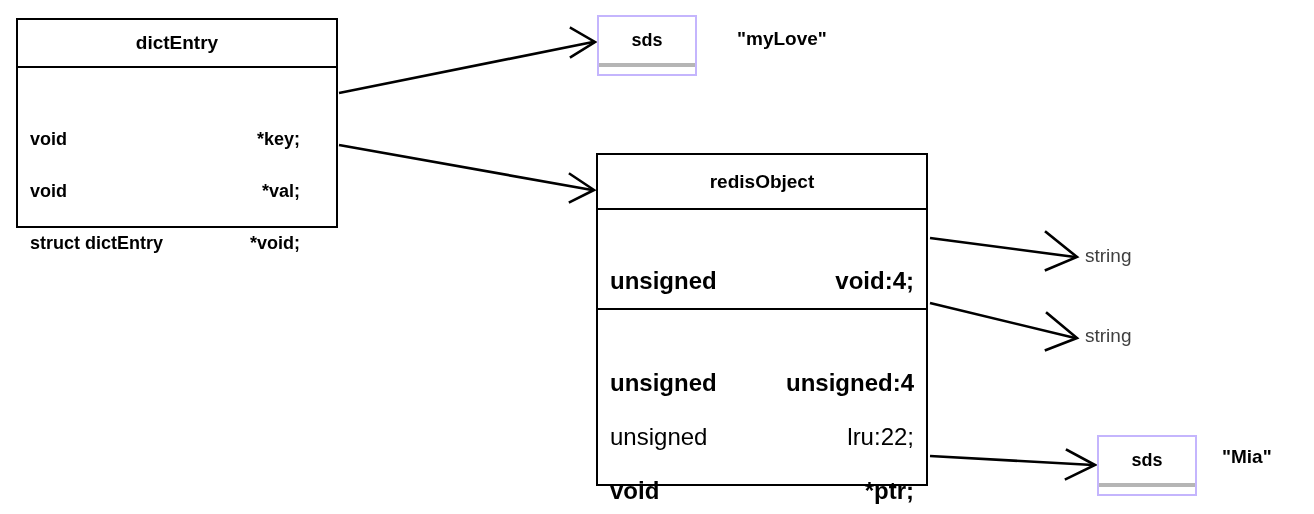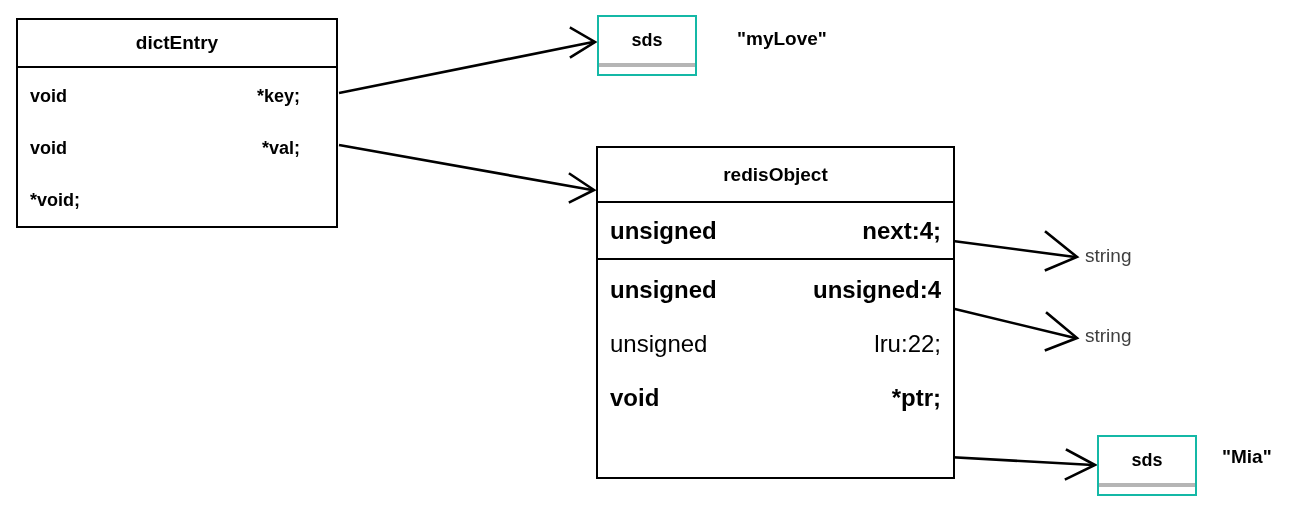--- a/index.html
+++ b/index.html
@@ -38,20 +38,21 @@
     justify-content: center;
   }
   .box-divider {
     width: 100%;
     height: 0;
     border-top: 2px solid #000000;
   }
   .box-body {
     box-sizing: border-box;
     width: 100%;
+    margin-top: 43px;
   }
 
   
   .field-row {
     box-sizing: border-box;
     display: flex;
     align-items: center;
     justify-content: space-between;
     padding: 0 12px 0 12px;
     white-space: nowrap;
@@ -75,40 +76,40 @@
     height: 46px;
     font-size: 19px;
   }
   #dict-entry-box .box-body { height: 160px; padding-top: 2px; }
   #dict-entry-box .field-row { height: 52px; font-size: 18px; }
   #dict-entry-box .field-name { padding-right: 24px; }
 
   
   #redis-object-box {
     left: 596px;
-    top: 146px;
-    width: 359px;
+    top: 153px;
+    width: 332px;
     height: 333px;
   }
   #redis-object-box .box-title {
     height: 53px;
     font-size: 19px;
   }
   #redis-object-box .section-type { height: 55px; }
   #redis-object-box .section-rest { height: 219px; padding-top: 3px; }
   #redis-object-box .field-row { height: 54px; font-size: 24px; }
   #redis-object-box .section-type .field-row { height: 100%; }
 
   
   .sds-box {
     position: absolute;
     box-sizing: border-box;
     width: 100px;
     background: #ffffff;
-    border: 2px solid #14b8a6;
+    border: 2px solid #c4b5fd;
   }
   .sds-head {
     box-sizing: border-box;
     height: 46px;
     display: flex;
     align-items: center;
     justify-content: center;
     font-weight: bold;
     font-size: 18px;
     color: #000000;
@@ -198,34 +199,35 @@
         <span class="field-type">void</span>
         <span class="field-name">*key;</span>
       </div>
 
       <div class="field-row bold">
         <span class="field-type">void</span>
         <span class="field-name">*val;</span>
       </div>
 
       <div class="field-row bold">
+        <span class="field-type">struct dictEntry</span>
         <span class="field-name">*void;</span>
       </div>
 
     </div>
   </div>
 
   <div class="box" id="redis-object-box">
     <div class="box-title">redisObject</div>
     <div class="box-divider"></div>
 
     <div class="box-body section-type">
       <div class="field-row bold">
         <span class="field-type">unsigned</span>
-        <span class="field-name">next:4;</span>
+        <span class="field-name">void:4;</span>
       </div>
     </div>
 
     <div class="box-divider"></div>
 
     <div class="box-body section-rest">
 
       <div class="field-row bold">
         <span class="field-type">unsigned</span>
         <span class="field-name">unsigned:4</span>

